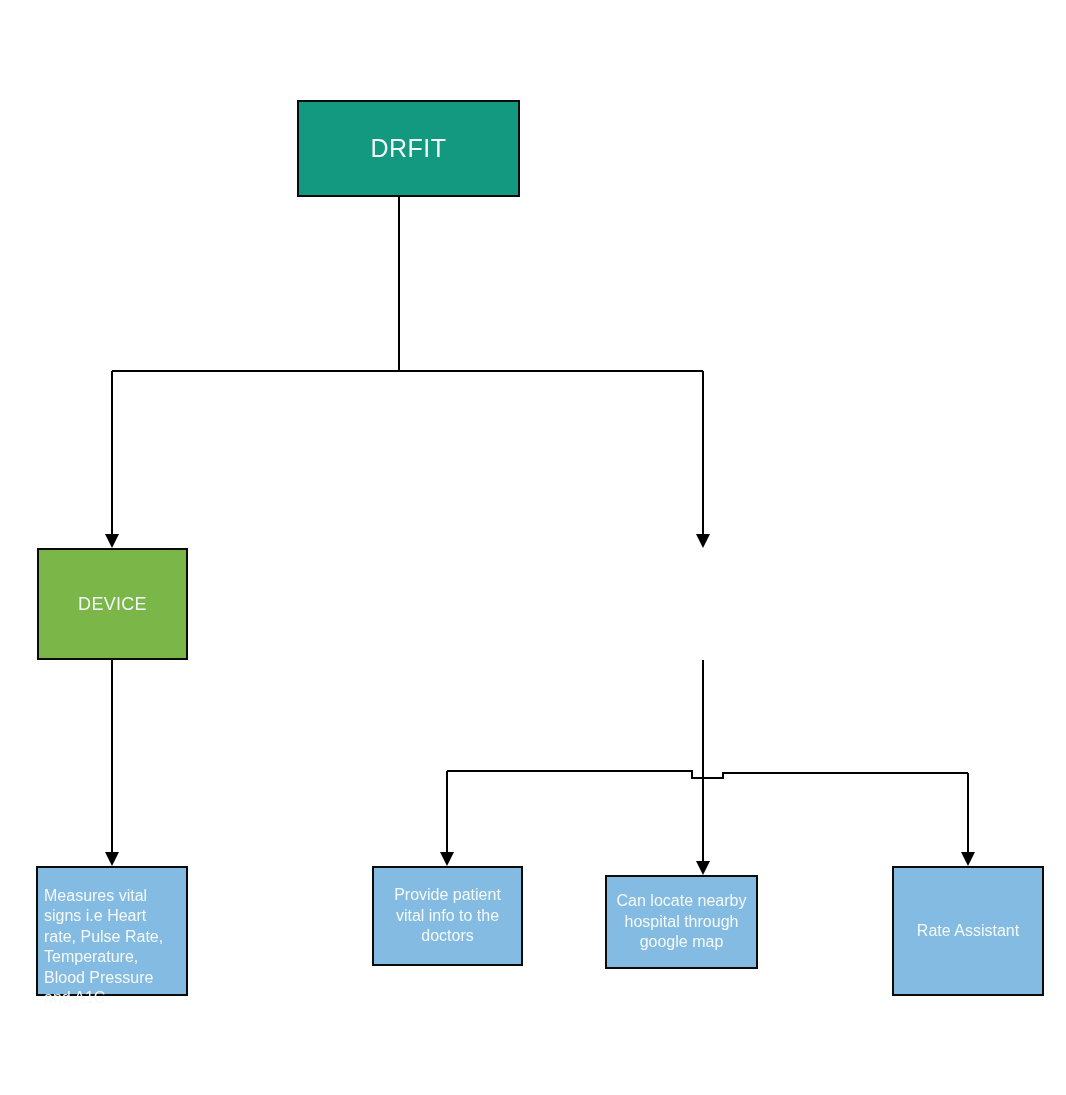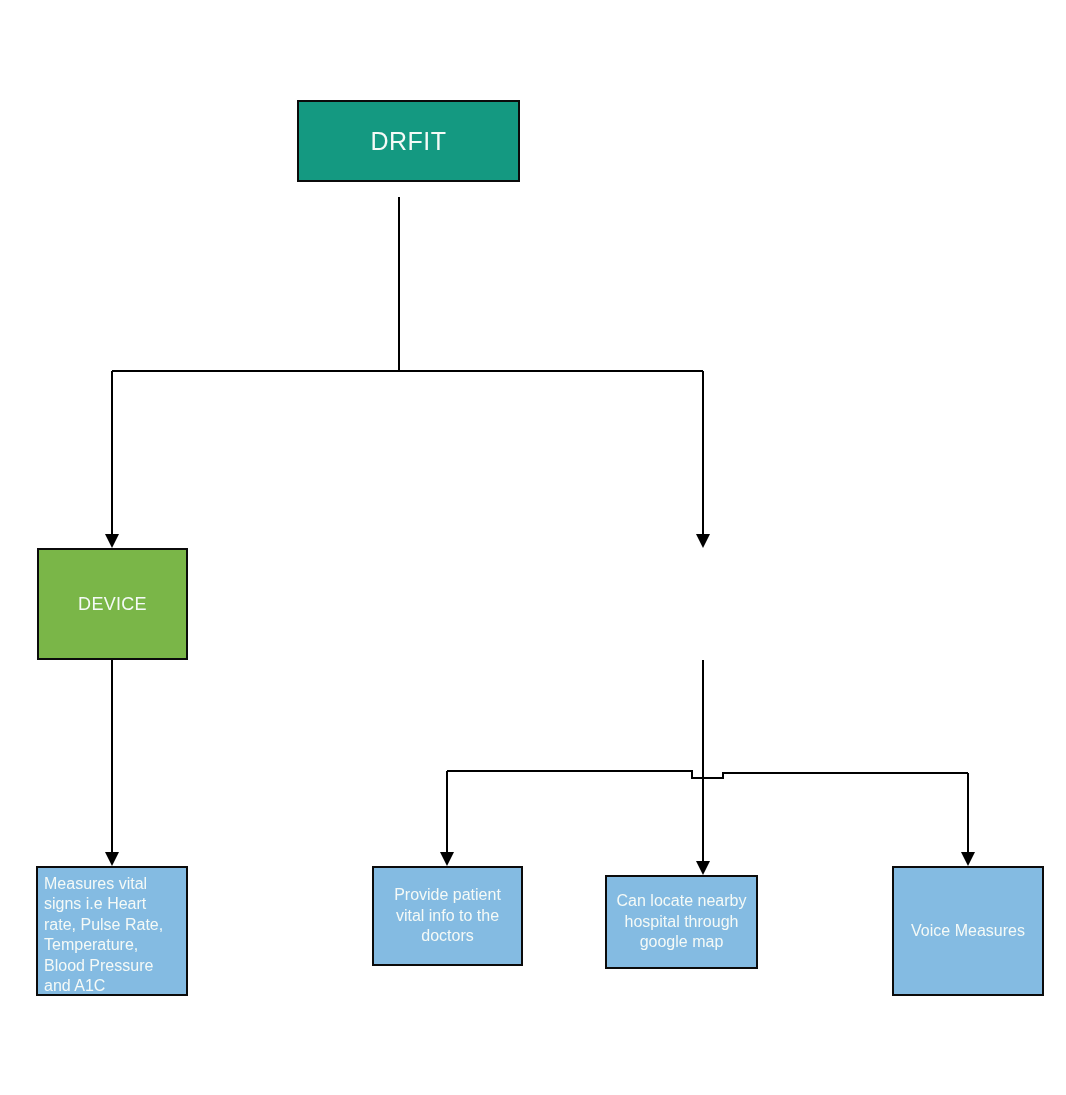--- a/index.html
+++ b/index.html
@@ -15,23 +15,23 @@
   .node{
     position:absolute;box-sizing:border-box;
     border:2px solid var(--border,#0b0b0b);
     color:var(--label_text,#f5faf7);
     display:flex;align-items:center;justify-content:center;
     text-align:center;white-space:pre-line;
   }
   .node--teal{background:var(--teal,#149981);font-size:25px;letter-spacing:.5px;}
   .node--green{background:var(--green,#7ab648);font-size:18px;letter-spacing:.3px;}
   .node--blue{background:var(--blue,#84bbe2);font-size:16px;line-height:1.28;}
-  .node--topleft{align-items:flex-start;justify-content:flex-start;text-align:left;padding:6px 6px;}
+  .node--topleft{align-items:flex-start;justify-content:flex-start;text-align:left;padding:18px 6px;}
   
-  .n-drfit  {left:297px;top:100px;width:223px;height:82px;}
+  .n-drfit  {left:297px;top:100px;width:223px;height:97px;}
   .n-device {left:37px; top:548px;width:151px;height:112px;}
   .n-website{left:627px;top:548px;width:153px;height:112px;}
   .n-leaf1  {left:36px; top:866px;width:152px;height:130px;}
   .n-leaf2  {left:372px;top:866px;width:151px;height:100px;}
   .n-leaf3  {left:605px;top:875px;width:153px;height:94px;}
   .n-leaf4  {left:892px;top:866px;width:152px;height:130px;}
 </style>
 </head>
 <body>
 
@@ -88,16 +88,16 @@
 doctors</span>
   </div>
 
   <div class="node node--blue n-leaf3">
     <span>Can locate nearby
 hospital through
 google map</span>
   </div>
 
   <div class="node node--blue n-leaf4">
-    <span>Voice Measures</span>
+    <span>Rate Assistant</span>
   </div>
 
 </div>
 
 </body></html>

